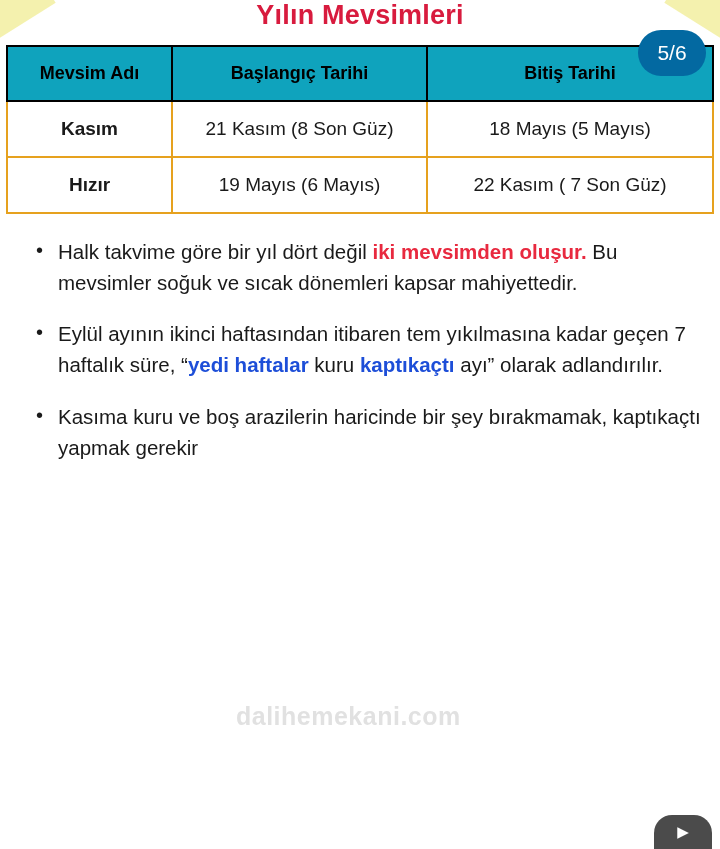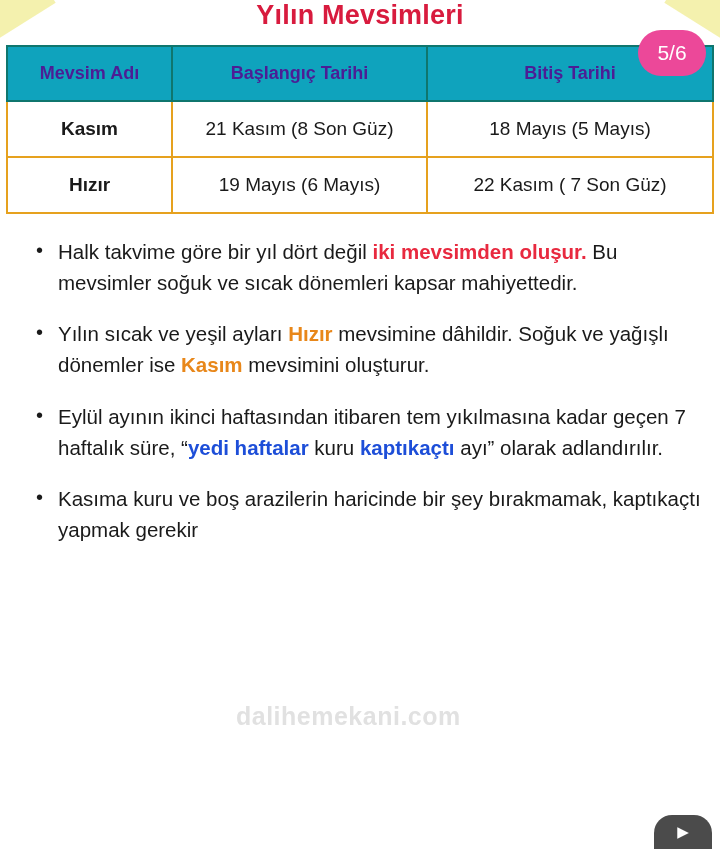--- a/index.html
+++ b/index.html
@@ -44,41 +44,41 @@
     letter-spacing: 0.2px;
   }
 
   .page-badge {
     position: absolute;
     top: 30px;
     right: 14px;
     width: 68px;
     height: 46px;
     border-radius: 24px;
-    background: #ec4899;
+    background: #0369a1;
     color: #ffffff;
     font-size: 21px;
     display: flex;
     align-items: center;
     justify-content: center;
   }
 
   table.seasons {
     border-collapse: collapse;
     width: 706px;
     margin: 14px auto 0 auto;
     table-layout: fixed;
   }
   table.seasons th {
     background: #0fa3bd;
-    color: #4c1d95;
+    color: #000000;
     font-size: 18px;
     font-weight: bold;
     padding: 16px 4px;
-    border: 2px solid #0f766e;
+    border: 2px solid #000000;
     text-align: center;
   }
   table.seasons td {
     font-size: 19px;
     color: #1a1a1a;
     padding: 16px 6px;
     border: 2px solid #e6a11e;
     text-align: center;
     background: #ffffff;
   }
@@ -177,20 +177,19 @@
     <tr>
       <td class="namecell">Hızır</td>
       <td>19 Mayıs (6 Mayıs)</td>
       <td>22 Kasım ( 7 Son Güz)</td>
     </tr>
   </tbody>
 </table>
 
 <ul class="bullets" id="bullet-list">
     <li><span>Halk takvime göre bir yıl dört değil </span><span class="hl-red">iki mevsimden oluşur.</span><span> Bu mevsimler soğuk ve sıcak dönemleri kapsar mahiyettedir.</span></li>
-    <li><span>Yılın sıcak ve yeşil ayları </span><span class="hl-orange">Hızır</span><span> mevsimine dâhildir. Soğuk ve yağışlı dönemler ise </span><span class="hl-orange">Kasım</span><span> mevsimini oluşturur.</span></li>
     <li><span>Eylül ayının ikinci haftasından itibaren tem yıkılmasına kadar geçen 7 haftalık süre, “</span><span class="hl-purple">yedi haftalar</span><span> kuru </span><span class="hl-purple">kaptıkaçtı</span><span> ayı” olarak adlandırılır.</span></li>
     <li><span>Kasıma kuru ve boş arazilerin haricinde bir şey bırakmamak, kaptıkaçtı yapmak gerekir</span></li>
   </ul>
 
 <div class="watermark">dalihemekani.com</div>
 
 <div class="corner-widget">▶</div>
 
 </body></html>

